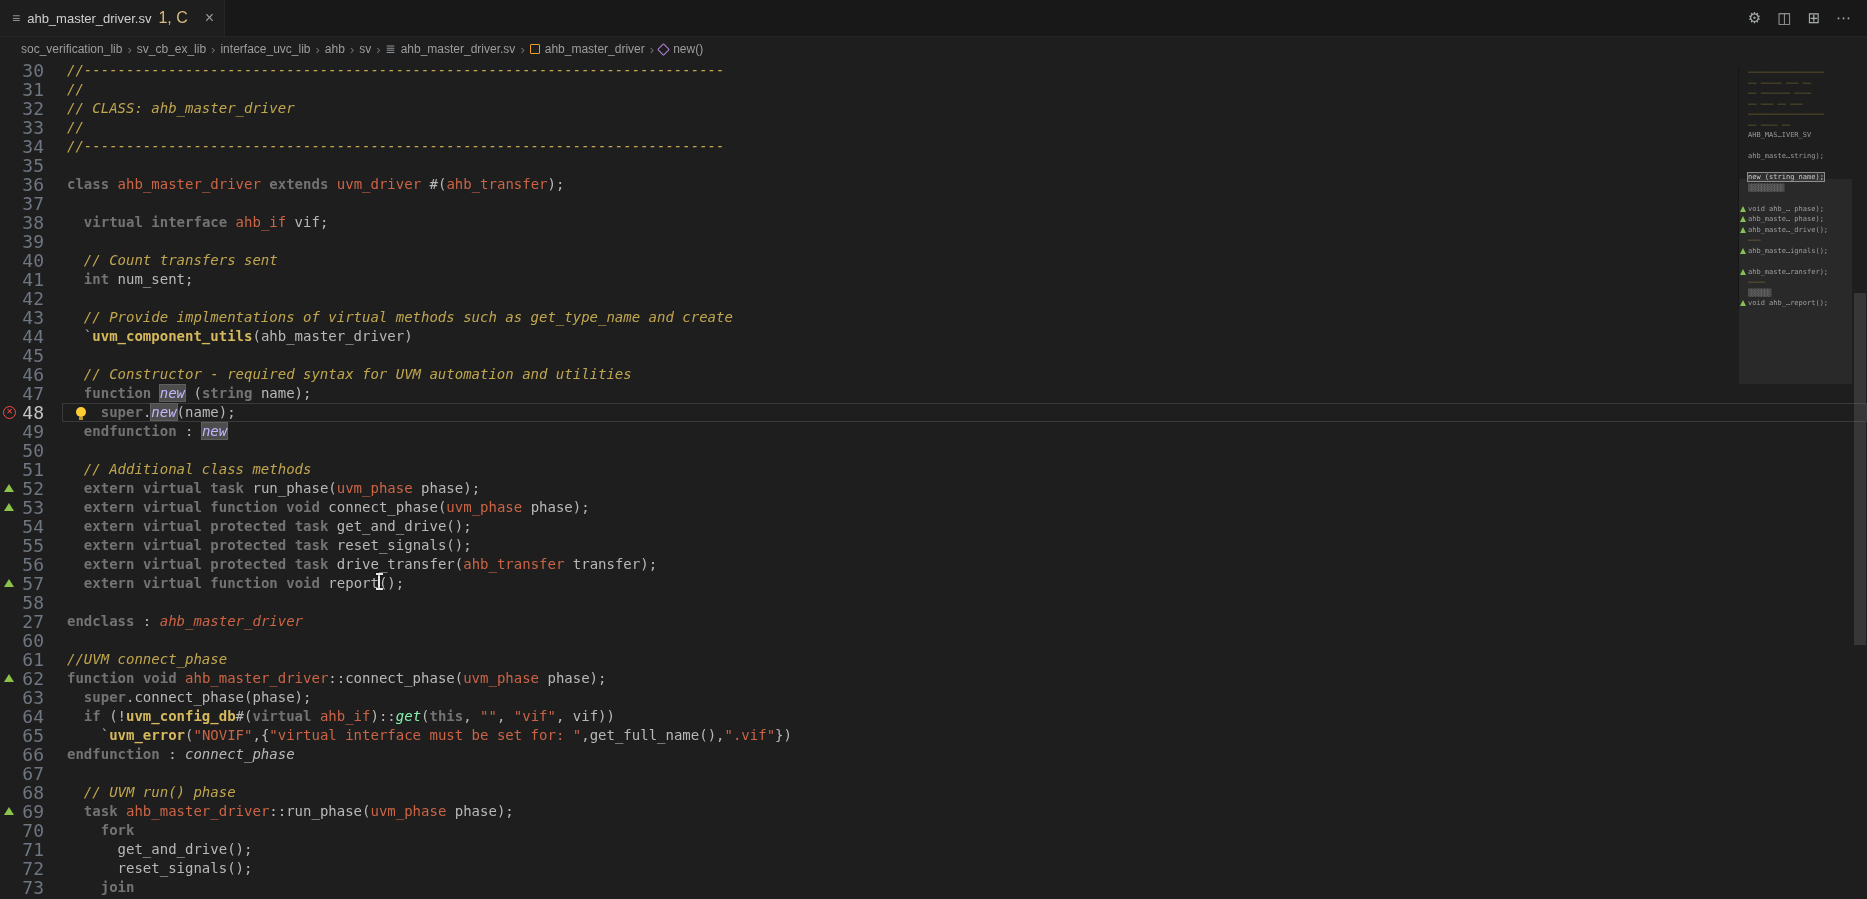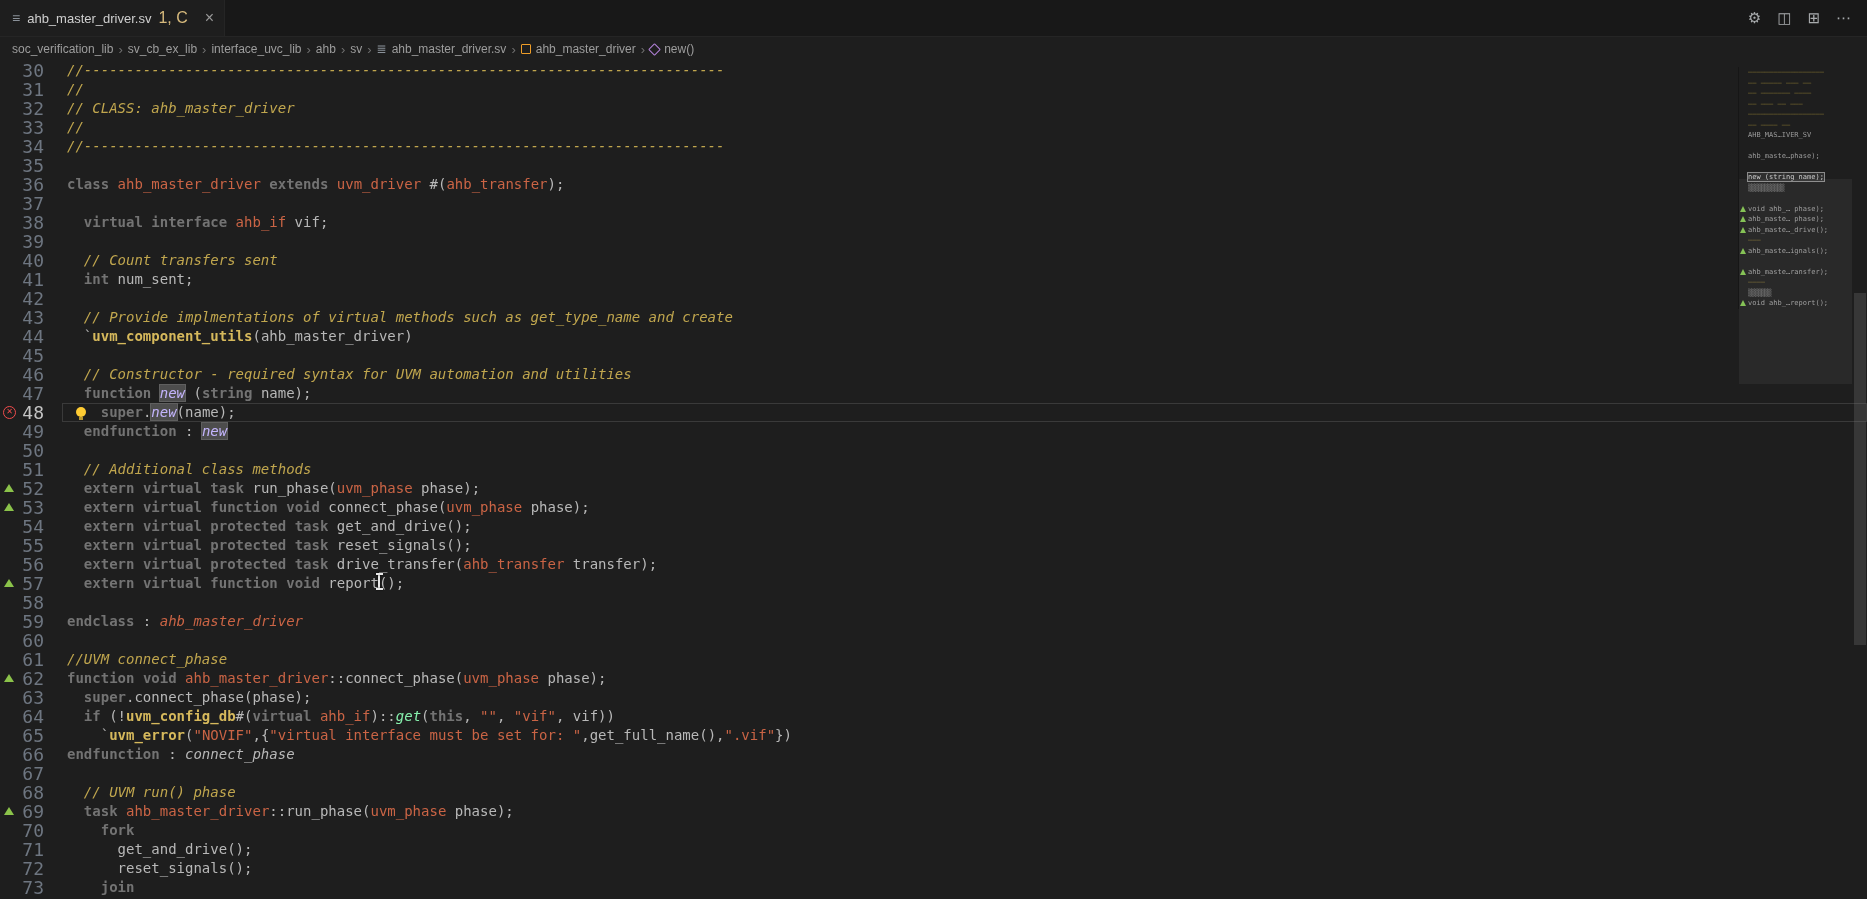--- a/index.html
+++ b/index.html
@@ -10,21 +10,21 @@
   .tabbar{height:36px;background:#181818;display:flex;align-items:stretch;border-bottom:1px solid #252525;}
   .tab{display:flex;align-items:center;gap:7px;padding:0 10px 0 12px;background:#1e1e1e;border-right:1px solid #252525;}
   .tab-file-icon{color:#8a9199;font-size:14px;}
   .tab-label{color:#cfcfcf;font-size:13px;}
   .tab-badge{color:#d7ba7d;font-size:16px;}
   .tab-close{color:#9a9a9a;margin-left:10px;font-size:16px;line-height:16px;cursor:pointer;}
   .tab-actions{margin-left:auto;display:flex;align-items:center;gap:16px;padding-right:16px;color:#a8abad;font-size:15px;}
   .tab-actions span{cursor:pointer;}
 
   
-  .breadcrumb{height:24px;display:flex;align-items:center;padding-left:12px;font-size:12px;color:#9d9d9d;background:#1e1e1e;}
+  .breadcrumb{height:24px;display:flex;align-items:center;padding-left:12px;font-size:12px;color:#9d9d9d;background:#1e1e1e;margin-left:9px;}
   .bc-item{display:inline-flex;align-items:center;gap:5px;cursor:pointer;white-space:nowrap;}
   .bc-sep{color:#6f6f6f;margin:0 5px;font-size:13px;}
   .bc-icon{display:inline-block;}
   .bc-icon.file{color:#8a9199;font-size:12px;line-height:10px;}
   .bc-icon.class{width:8px;height:8px;border:1.4px solid #ee9d28;border-radius:1px;}
   .bc-icon.method{width:7px;height:7px;border:1.4px solid #b180d7;border-radius:1px;transform:rotate(45deg);}
 
   
   .editor{position:absolute;top:61px;left:0;right:0;bottom:0;background:#1e1e1e;}
   .row{position:relative;height:19px;line-height:19px;font-family:"DejaVu Sans Mono",monospace;font-size:14px;}
@@ -244,21 +244,21 @@
         <div class="row">
           <span class="glyph-arrow"></span>
           <span class="num">57</span>
           <span class="code"><span class="tok-p">  </span><span class="tok-k">extern</span><span class="tok-p"> </span><span class="tok-k">virtual</span><span class="tok-p"> </span><span class="tok-k">function</span><span class="tok-p"> </span><span class="tok-k">void</span><span class="tok-p"> report();</span></span>
         </div>
         <div class="row">
           <span class="num">58</span>
           <span class="code"></span>
         </div>
         <div class="row">
-          <span class="num">59</span>
+          <span class="num">27</span>
           <span class="code"><span class="tok-k">endclass</span><span class="tok-p"> : </span><span class="tok-ti">ahb_master_driver</span></span>
         </div>
         <div class="row">
           <span class="num">60</span>
           <span class="code"></span>
         </div>
         <div class="row">
           <span class="num">61</span>
           <span class="code"><span class="tok-c">//UVM connect_phase</span></span>
         </div>
@@ -315,21 +315,21 @@
       </div>
     <div class="minimap" id="minimap">
         <div class="mm-row"><span class="mm-cm">——————————————————</span></div>
         <div class="mm-row"><span class="mm-cm">—— ————— ——— ——</span></div>
         <div class="mm-row"><span class="mm-cm">—— ——————— ————</span></div>
         <div class="mm-row"><span class="mm-cm">—— ——— —— ———</span></div>
         <div class="mm-row"><span class="mm-cm">——————————————————</span></div>
         <div class="mm-row"><span class="mm-cm">—— ———— ——</span></div>
         <div class="mm-row"><span class="mm-tx">AHB_MAS…IVER_SV</span></div>
         <div class="mm-row"><span class="mm-bl"></span></div>
-        <div class="mm-row"><span class="mm-tx">ahb_maste…phase);</span></div>
+        <div class="mm-row"><span class="mm-tx">ahb_maste…string);</span></div>
         <div class="mm-row"><span class="mm-bl"></span></div>
         <div class="mm-row"><span class="mm-hi">new (string name);</span></div>
         <div class="mm-row"><span class="mm-dt">▒▒▒▒▒▒▒▒▒▒▒</span></div>
         <div class="mm-row"><span class="mm-bl"></span></div>
         <div class="mm-row"><span class="mm-mark"></span><span class="mm-tx">void ahb_… phase);</span></div>
         <div class="mm-row"><span class="mm-mark"></span><span class="mm-tx">ahb_maste… phase);</span></div>
         <div class="mm-row"><span class="mm-mark"></span><span class="mm-tx">ahb_maste…_drive();</span></div>
         <div class="mm-row"><span class="mm-cm">———</span></div>
         <div class="mm-row"><span class="mm-mark"></span><span class="mm-tx">ahb_maste…ignals();</span></div>
         <div class="mm-row"><span class="mm-bl"></span></div>

